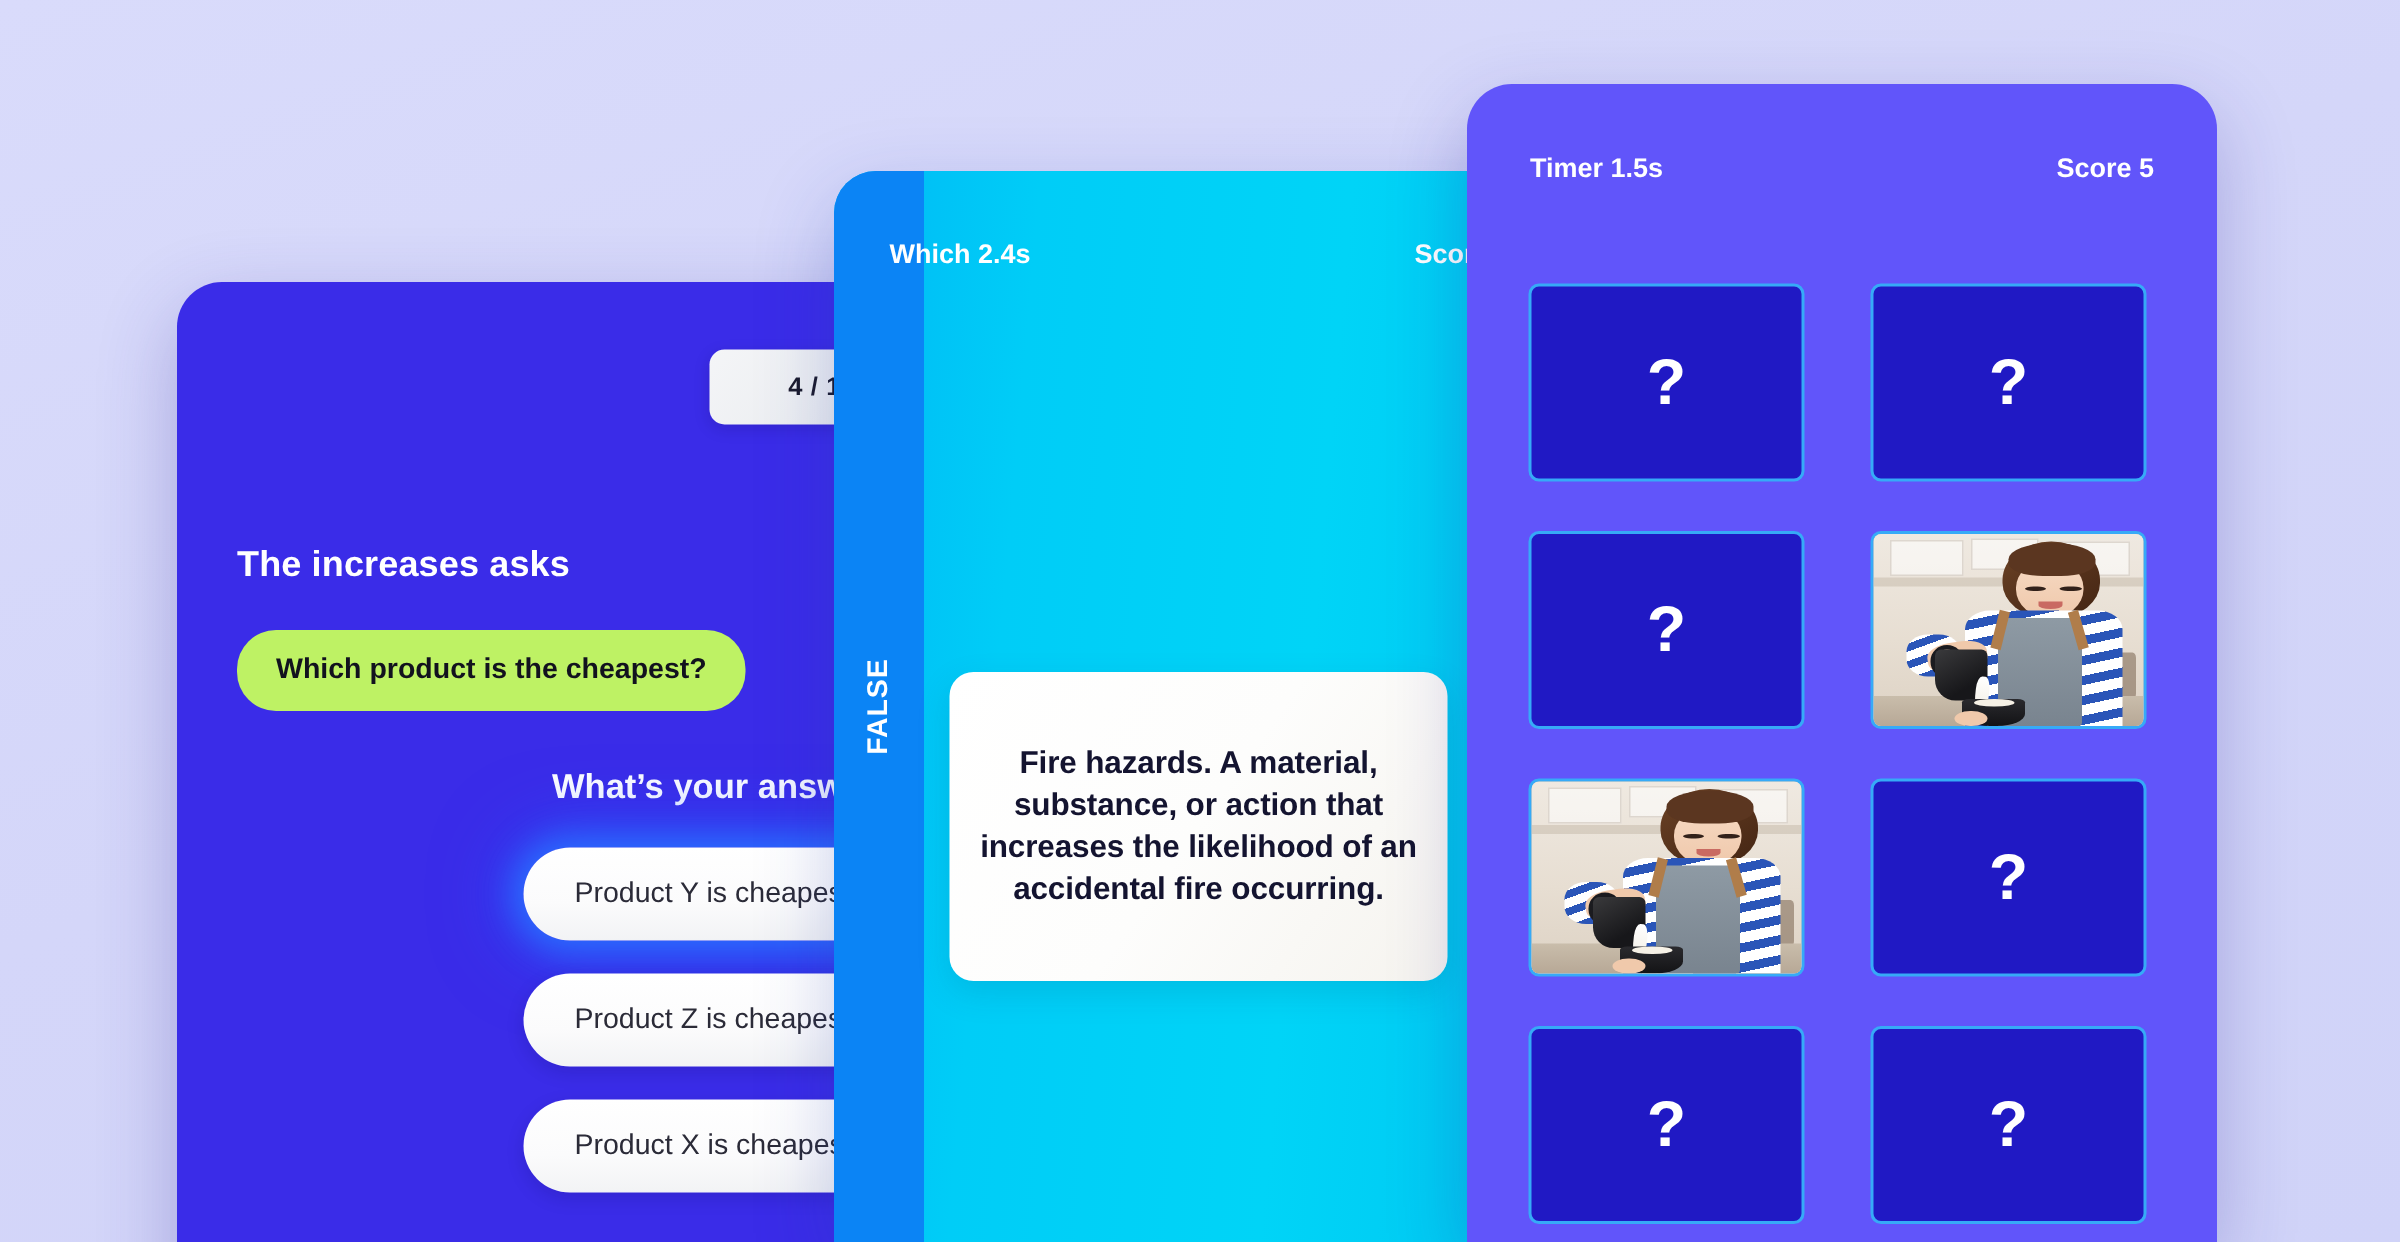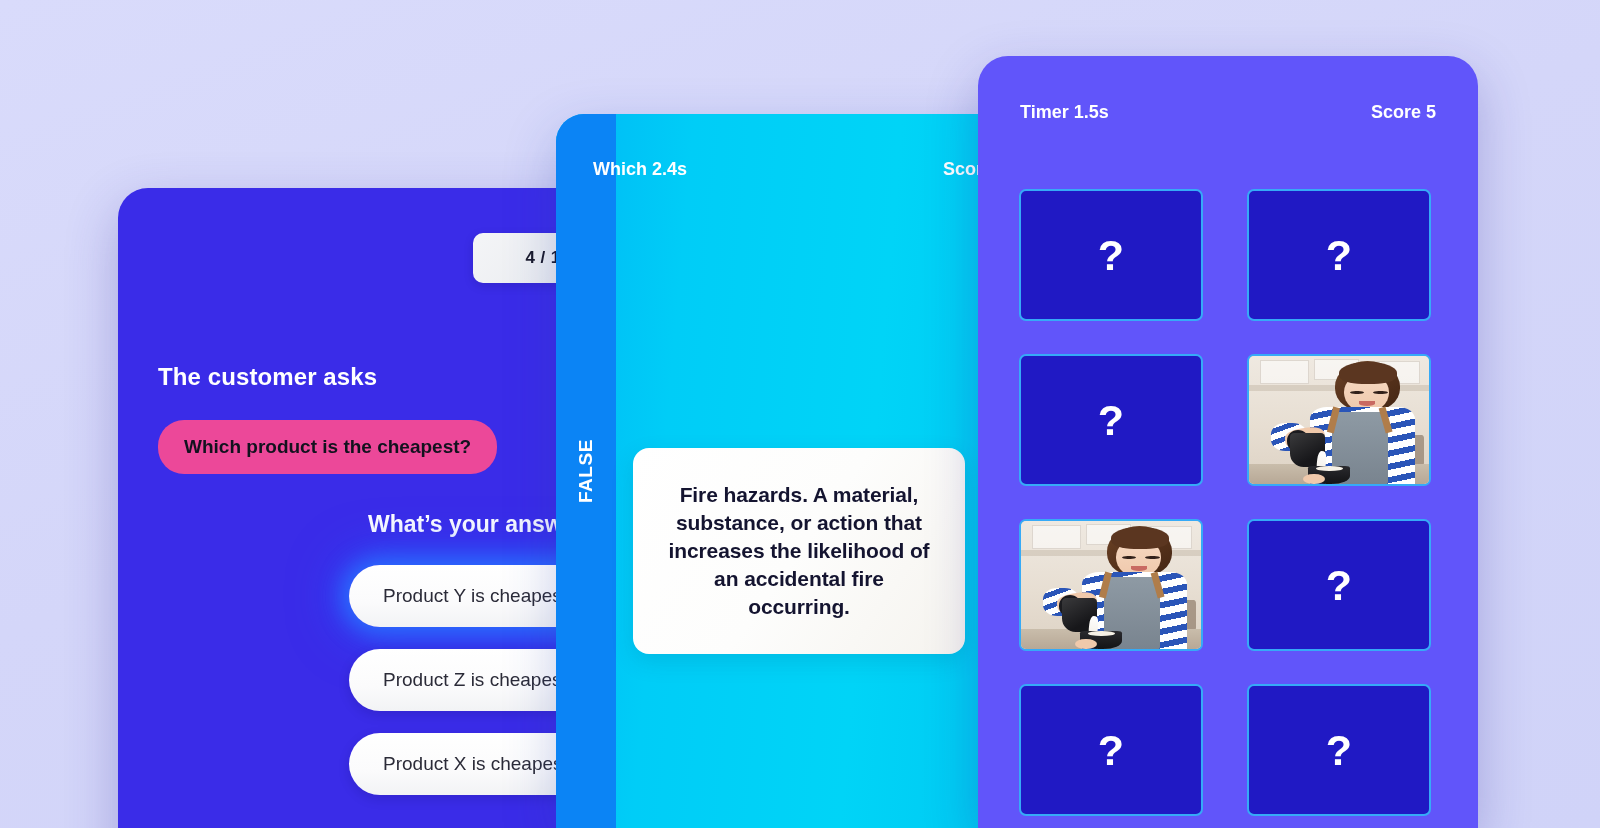--- a/index.html
+++ b/index.html
@@ -63,21 +63,21 @@
     color: #ffffff;
     letter-spacing: 0.1px;
   }
   .quiz-question-bubble {
     position: absolute;
     left: 40px;
     top: 232px;
     min-width: 298px;
     padding: 16px 26px;
     border-radius: 26px;
-    background: #ec4899;
+    background: #bef264;
     box-sizing: border-box;
   }
   .quiz-question-bubble span {
     font-size: 19px;
     font-weight: 600;
     color: #12121e;
   }
   .quiz-answer-heading {
     position: absolute;
     left: 250px;
@@ -176,21 +176,21 @@
     position: absolute;
     left: 77px;
     top: 334px;
     width: 332px;
     height: 206px;
     border-radius: 16px;
     background: linear-gradient(125deg, #ffffff 0%, #fdfdfc 50%, #f5f3ee 100%);
     display: flex;
     align-items: center;
     justify-content: center;
-    padding: 0 32px;
+    padding: 0 18px;
     box-sizing: border-box;
     box-shadow: 0 8px 22px rgba(0, 80, 130, 0.16);
   }
   .flash-answer-card p {
     margin: 0;
     text-align: center;
     font-size: 21px;
     font-weight: bold;
     line-height: 1.34;
     color: #141430;
@@ -425,21 +425,21 @@
 <body>
 
 <div id="stage">
 
   <div class="card-quiz">
 
     <div class="quiz-progress">
       <span>4 / 14</span>
     </div>
 
-    <div class="quiz-prompt">The customer asks</div>
+    <div class="quiz-prompt">The increases asks</div>
 
     <div class="quiz-question-bubble">
       <span>Which product is the cheapest?</span>
     </div>
 
     <div class="quiz-answer-heading">What’s your answer?</div>
 
     <div class="quiz-options">
       <div class="quiz-option selected">
         <span>Product Y is cheapest</span>

